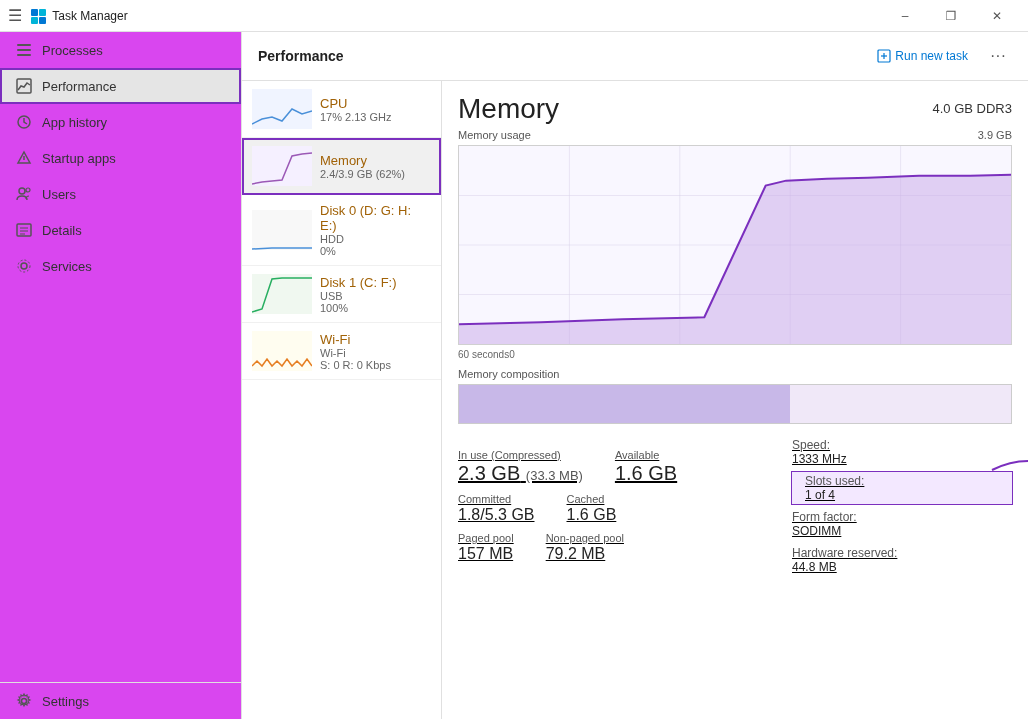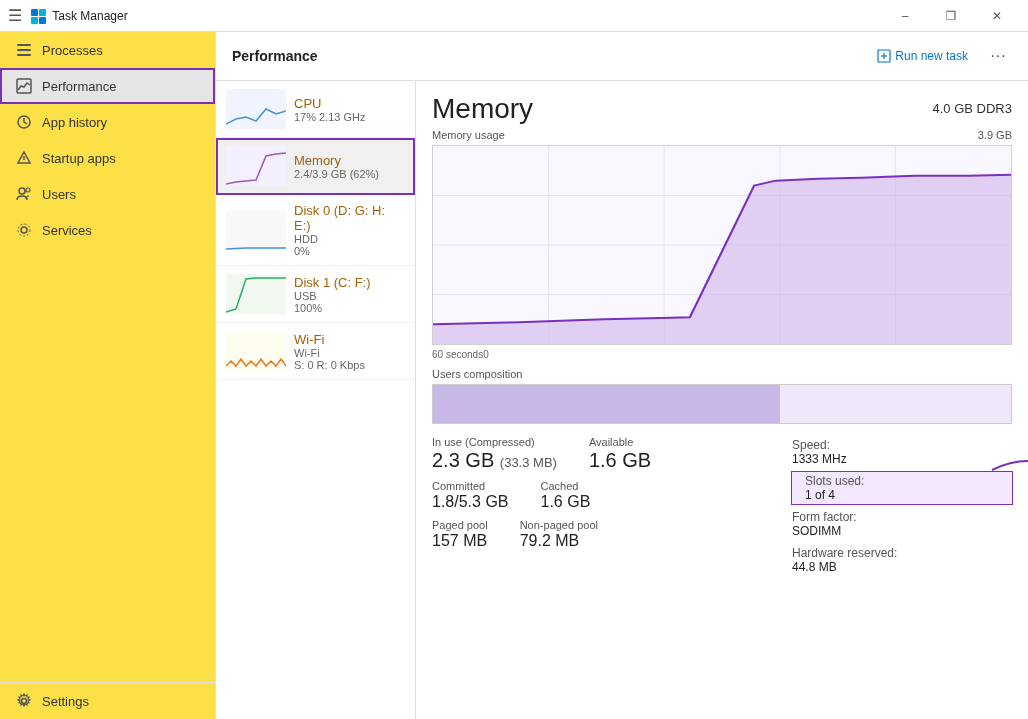--- a/index.html
+++ b/index.html
@@ -57,22 +57,22 @@
 
     
     .main-layout {
       display: flex;
       flex: 1;
       overflow: hidden;
     }
 
     
     .sidebar {
-      width: 216px;
-      background: #fde047;
+      width: 242px;
+      background: #d946ef;
       border-right: 1px solid #e0e0e0;
       display: flex;
       flex-direction: column;
       flex-shrink: 0;
     }
     .sidebar-item {
       display: flex;
       align-items: center;
       padding: 10px 16px;
       cursor: pointer;
@@ -277,22 +277,23 @@
     .right-stat-row.highlighted {
       background: #f3e8ff;
       outline: 1.5px solid #7b2fbe;
       padding: 2px 13px;
     }
     .right-stat-label { color: #555; }
     .right-stat-value { color: #222; font-weight: 400; }
 
     .perf-bottom {
       display: flex;
-      align-items: flex-start;
+      align-items: center;
       gap: 4px;
+      text-decoration: underline;
     }
     .perf-left-col {
       display: flex;
       flex-direction: column;
       gap: 8px;
       flex: 1;
     }
     .stat-row {
       display: flex;
       gap: 32px;
@@ -371,20 +372,31 @@
         <svg width="16" height="16" viewBox="0 0 16 16">
             <circle cx="6" cy="5" r="3" fill="none" stroke="#555" stroke-width="1.5"></circle>
             <path d="M1 14 Q1 10 6 10 Q11 10 11 14" fill="none" stroke="#555" stroke-width="1.5"></path>
             <circle cx="12" cy="4" r="2" fill="none" stroke="#555" stroke-width="1.2"></circle>
             <path d="M10 13 Q10 10 13 10" fill="none" stroke="#555" stroke-width="1.2"></path>
           </svg>
       </span>
       <span>Users</span>
     </div>
 
+    <div class="sidebar-item">
+      <span class="sidebar-icon">
+        <svg width="16" height="16" viewBox="0 0 16 16">
+            <rect x="1" y="2" width="14" height="12" fill="none" stroke="#555" stroke-width="1.5" rx="1"></rect>
+            <line x1="4" y1="6" x2="12" y2="6" stroke="#555" stroke-width="1"></line>
+            <line x1="4" y1="9" x2="12" y2="9" stroke="#555" stroke-width="1"></line>
+            <line x1="4" y1="12" x2="9" y2="12" stroke="#555" stroke-width="1"></line>
+          </svg>
+      </span>
+      <span>Details</span>
+    </div>
 
     <div class="sidebar-item">
       <span class="sidebar-icon">
         <svg width="16" height="16" viewBox="0 0 16 16">
             <circle cx="8" cy="8" r="3" fill="none" stroke="#555" stroke-width="1.5"></circle>
             <circle cx="8" cy="8" r="6" fill="none" stroke="#555" stroke-width="1" stroke-dasharray="2,2"></circle>
           </svg>
       </span>
       <span>Services</span>
     </div>
@@ -506,21 +518,21 @@
             <polygon points="0,200 0,180 80,178 160,175 240,173 300,40 320,35 360,33 400,32 450,30 500,30 540,29 540,200" fill="#c8a8e8" opacity="0.5"></polygon>
             <polyline points="0,180 80,178 160,175 240,173 300,40 320,35 360,33 400,32 450,30 500,30 540,29" fill="none" stroke="#7b2fbe" stroke-width="2"></polyline>
           </svg>
         </div>
 
         <div class="chart-labels">
           <span>60 seconds</span>
           <span>0</span>
         </div>
 
-        <div class="composition-label">Users composition</div>
+        <div class="composition-label">Memory composition</div>
         <div class="composition-bar">
           <div class="comp-seg-used"></div>
           <div class="comp-seg-standby"></div>
         </div>
 
         <div class="perf-bottom">
           <div class="perf-left-col">
             <div class="stat-row">
               <div class="stat-block">
                 <div class="label">In use (Compressed)</div>

